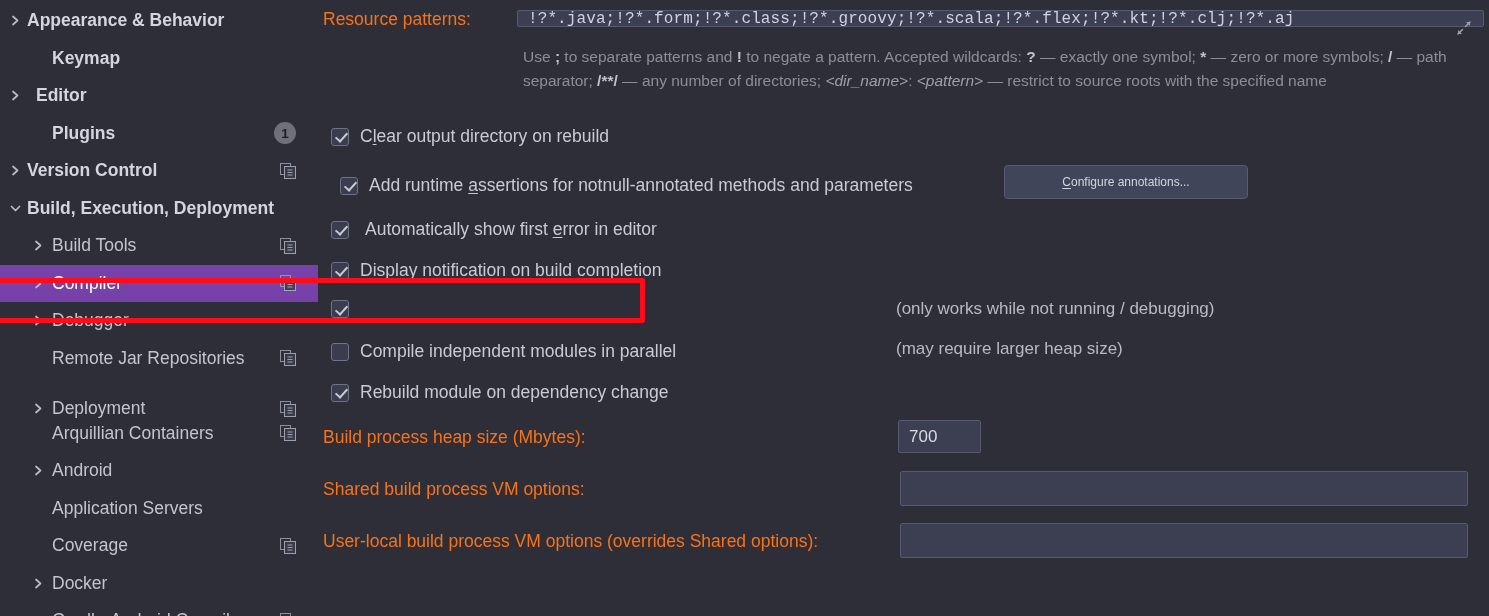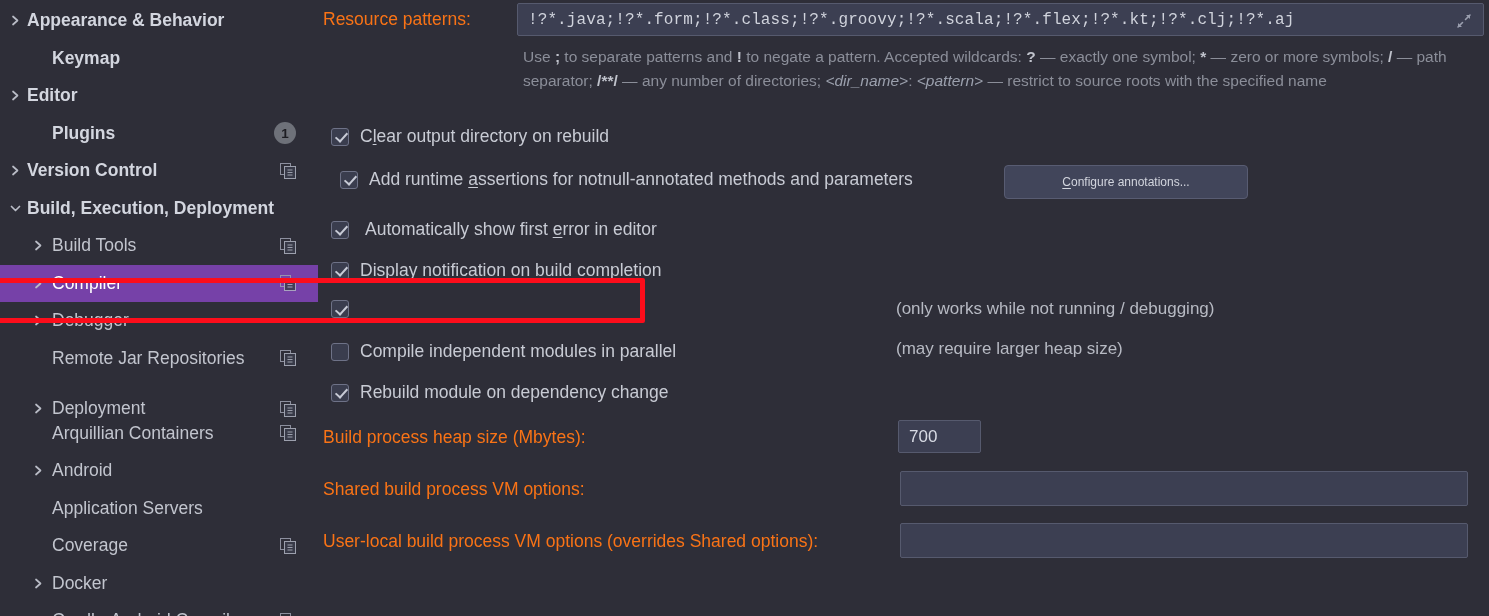--- a/index.html
+++ b/index.html
@@ -203,21 +203,21 @@
       <div class="nav-item bold" style="top: 39.5px;">
         <span class="chevron" style="margin-left: 27px;"></span>
         <span class="nav-label" style="margin-left: 3px;">Keymap</span>
       </div>
       <div class="nav-item bold" style="top: 77px;">
         <span class="chevron" style="margin-left: 4px;">
           <svg width="13" height="13" viewBox="0 0 13 13">
             <path d="M4 2.5 L8.5 6.5 L4 10.5" fill="none" stroke="currentColor" stroke-width="1.7" stroke-linecap="round" stroke-linejoin="round"></path>
           </svg>
         </span>
-        <span class="nav-label" style="margin-left: 1px;">Editor</span>
+        <span class="nav-label" style="margin-left: 10px;">Editor</span>
       </div>
       <div class="nav-item bold" style="top: 114.5px;">
         <span class="chevron" style="margin-left: 27px;"></span>
         <span class="nav-label" style="margin-left: 3px;">Plugins</span>
         <span class="nav-badge">1</span>
       </div>
       <div class="nav-item bold" style="top: 152px;">
         <span class="chevron" style="margin-left: 4px;">
           <svg width="13" height="13" viewBox="0 0 13 13">
             <path d="M4 2.5 L8.5 6.5 L4 10.5" fill="none" stroke="currentColor" stroke-width="1.7" stroke-linecap="round" stroke-linejoin="round"></path>
@@ -340,21 +340,21 @@
             <rect x="4.5" y="3.5" width="11" height="12" fill="#3a3d4b" stroke="#b0b4c2" stroke-width="1"></rect>
             <path d="M7.5 7 h5 M7.5 9.5 h5 M7.5 12 h5" stroke="#b0b4c2" stroke-width="1"></path>
           </svg></span>
       </div>
     </div>
 
   <div id="main">
 
     <div class="abs form-label" style="left:5px; top:9px;">Resource patterns:</div>
 
-    <div class="abs textfield" style="left:199px; top:3px; width:967px; height:33px;">
+    <div class="abs textfield" style="left:199px; top:10px; width:967px; height:17px;">
       <span class="mono" style="display:block; width:900px;">!?*.java;!?*.form;!?*.class;!?*.groovy;!?*.scala;!?*.flex;!?*.kt;!?*.clj;!?*.aj</span>
       <span class="expand-btn">
         <svg width="18" height="18" viewBox="0 0 18 18">
           <g stroke="#9a9eae" stroke-width="1.6" fill="none" stroke-linecap="round">
             <path d="M10.5 7.5 L15 3"></path>
               <path d="M7.5 10.5 L3 15"></path>
           </g>
           <path d="M15 3 L15 7 L11 3 Z" fill="#9a9eae"></path>
           <path d="M3 15 L3 11 L7 15 Z" fill="#9a9eae"></path>
         </svg>
@@ -363,21 +363,21 @@
 
     <div class="abs hint" style="left:205px; top:45px;">
       <span>Use </span><b>;</b><span> to separate patterns and </span><b>!</b><span> to negate a pattern. Accepted wildcards: </span><b>?</b><span> — exactly one symbol; </span><b>*</b><span> — zero or more symbols; </span><b>/</b><span> — path separator; </span><b>/**/</b><span> — any number of directories; </span><i>&lt;dir_name&gt;</i><span>: </span><i>&lt;pattern&gt;</i><span> — restrict to source roots with the specified name</span>
     </div>
 
     <div class="cbrow" style="left:13px; top:126px;">
       <span class="cbox checked"></span>
       <span class="cblabel"><span>C</span><span class="mn">l</span><span>ear output directory on rebuild</span></span>
     </div>
 
-    <div class="cbrow" style="left:13px; top:169px;padding-left:9px;">
+    <div class="cbrow" style="left:13px; top:175px;padding-left:9px;">
       <span class="cbox checked"></span>
       <span class="cblabel"><span>Add runtime </span><span class="mn">a</span><span>ssertions for notnull-annotated methods and parameters</span></span>
     </div>
 
     <div class="btn" style="left:686px; top:165px; width:244px; height:34px;">
       <span><span class="mn">C</span><span>onfigure annotations...</span></span>
     </div>
 
     <div class="cbrow" style="left:13px; top:219px;gap:16px;">
       <span class="cbox checked"></span>

